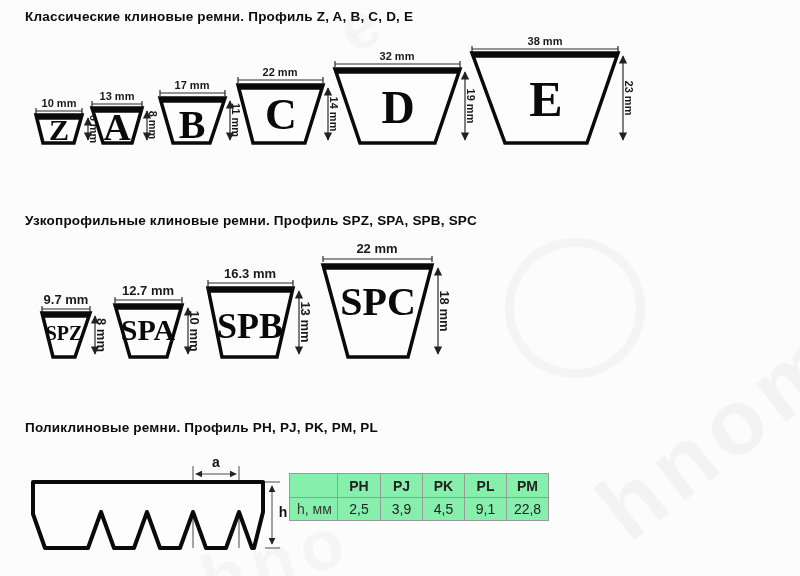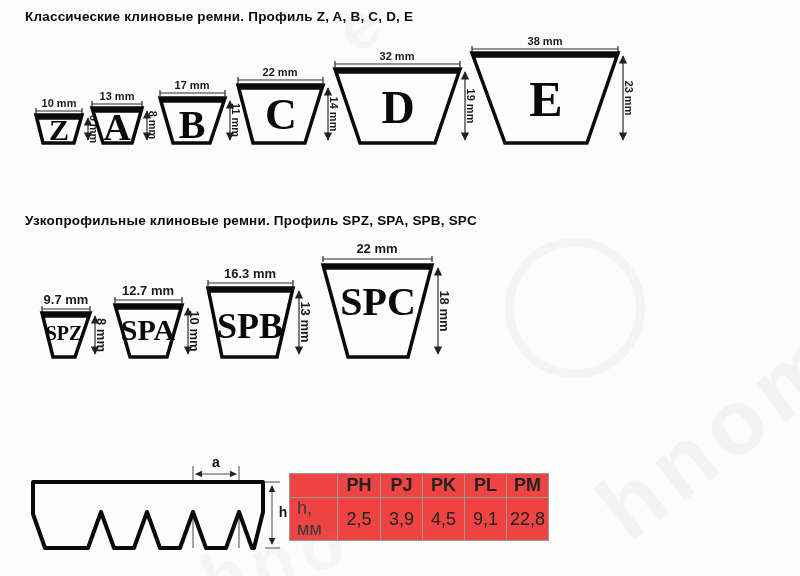--- a/index.html
+++ b/index.html
@@ -17,21 +17,21 @@
   .dl{stroke:#2a2a2a;stroke-width:1.2;fill:none;}
   .thin{stroke:#4a4a4a;stroke-width:1;fill:none;}
   .polyv{fill:#fdfdfd;stroke:#0a0a0a;stroke-width:4;stroke-linejoin:round;}
   .letter{font-family:"Liberation Serif","DejaVu Serif",serif;font-weight:bold;
     fill:#0a0a0a;text-anchor:middle;}
   .wl1{font:bold 11px "Liberation Sans",sans-serif;fill:#1a1a1a;text-anchor:middle;}
   .wl2{font:bold 13px "Liberation Sans",sans-serif;fill:#1a1a1a;text-anchor:middle;}
   .ab{font:bold 14px "Liberation Sans",sans-serif;fill:#111;text-anchor:middle;}
   .spec-table{
     position:absolute;left:289px;top:473px;border-collapse:collapse;
-    font-size:18px;color:#222;background:#ef4444;table-layout:fixed;
+    font-size:14px;color:#222;background:#86efac;table-layout:fixed;
   }
   .spec-table th,.spec-table td{border:1px solid #999;text-align:center;padding:0;}
   .spec-table th{font-weight:bold;height:23px;}
   .spec-table td{height:22px;}
   .spec-table .rowlab{text-align:left;padding-left:7px;color:#3a3a3a;}
   .wm{
     position:absolute;font-weight:bold;color:rgba(150,150,150,0.09);
     pointer-events:none;white-space:nowrap;letter-spacing:8px;
     font-family:"Liberation Sans",sans-serif;
   }
@@ -40,20 +40,21 @@
     border:9px solid rgba(170,170,170,0.09);border-radius:50%;pointer-events:none;
   }
 </style>
 </head>
 <body>
 
 <div id="canvas">
 
   <div class="sec-title" style="top:9px">Классические клиновые ремни. Профиль Z, A, B, C, D, E</div>
   <div class="sec-title" style="top:213px">Узкопрофильные клиновые ремни. Профиль SPZ, SPA, SPB, SPC</div>
+  <div class="sec-title" style="top:420px">Поликлиновые ремни. Профиль PH, PJ, PK, PM, PL</div>
 
   <svg id="diagram-layer" width="800" height="576" viewBox="0 0 800 576">
     <defs>
       <marker id="arr" viewBox="0 0 10 10" refX="9" refY="5" markerWidth="7" markerHeight="7" orient="auto-start-reverse">
         <path d="M0,0 L10,5 L0,10 z" fill="#222"></path>
       </marker>
     </defs>
 
     <g>
       <path class="dl" d="M36,111 H82 M36,108 V114 M82,108 V114"></path>

